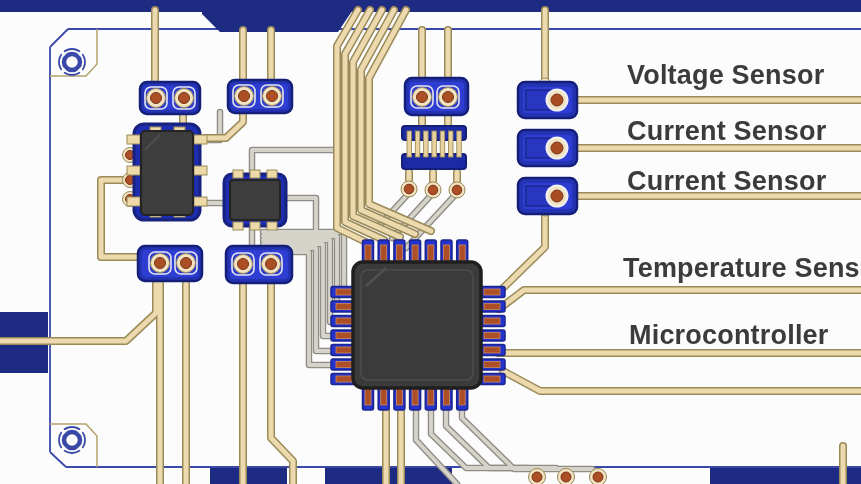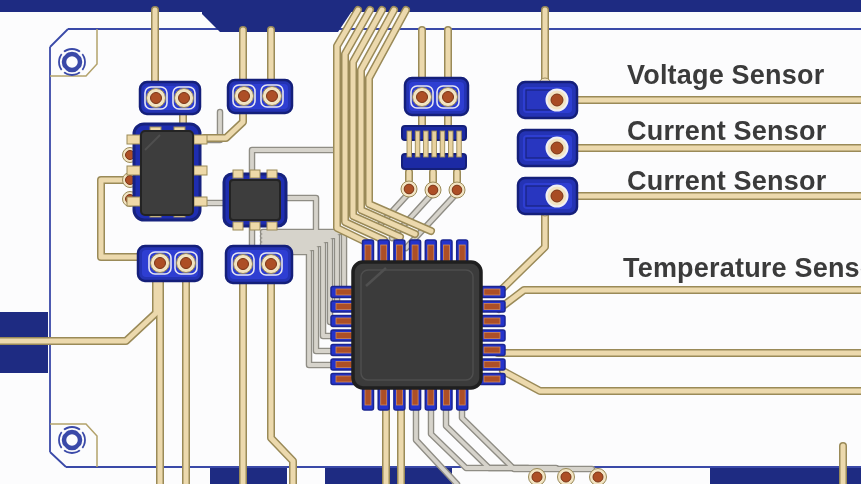--- a/index.html
+++ b/index.html
@@ -356,14 +356,15 @@
           <path d="M65,447 L60,452"></path>
           <path d="M79,447 L84,452"></path>
     </g>
   </g>
 </svg>
 
 <div class="lbl" id="lbl-voltage">Voltage Sensor</div>
 <div class="lbl" id="lbl-current1">Current Sensor</div>
 <div class="lbl" id="lbl-current2">Current Sensor</div>
 <div class="lbl" id="lbl-temperature">Temperature Sensor</div>
+<div class="lbl" id="lbl-micro">Microcontroller</div>
 
 </div>
 
 </body></html>

